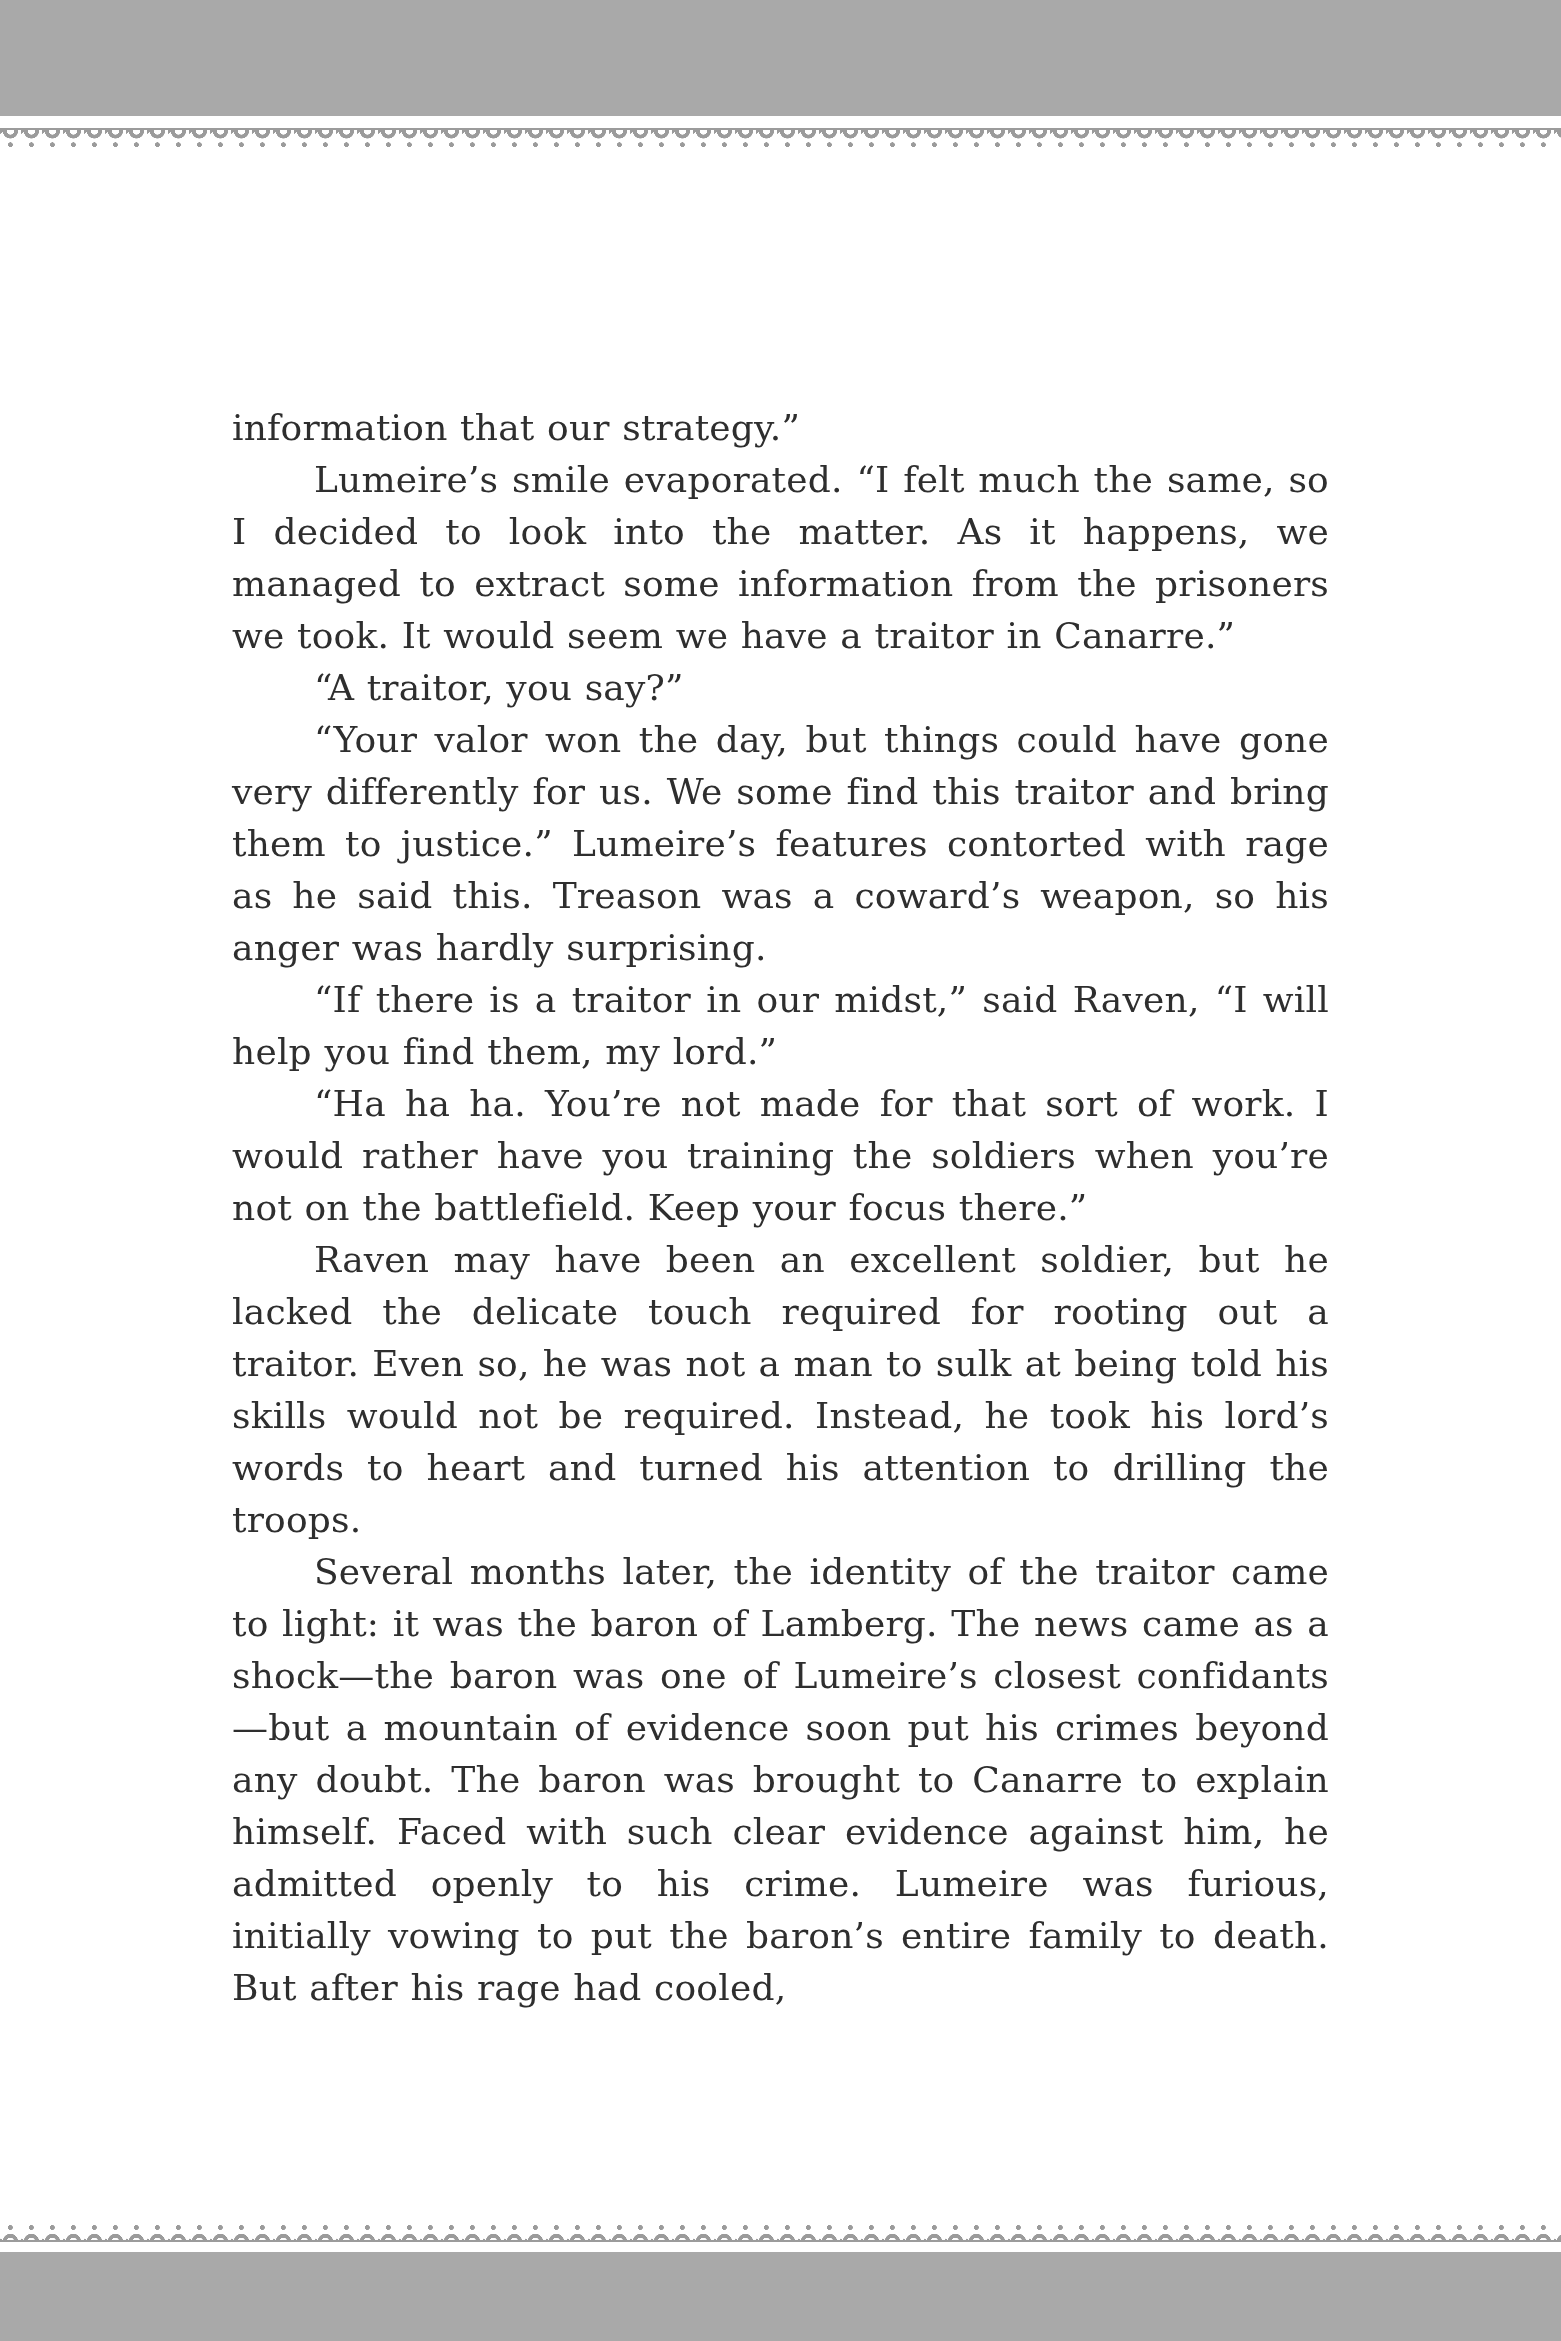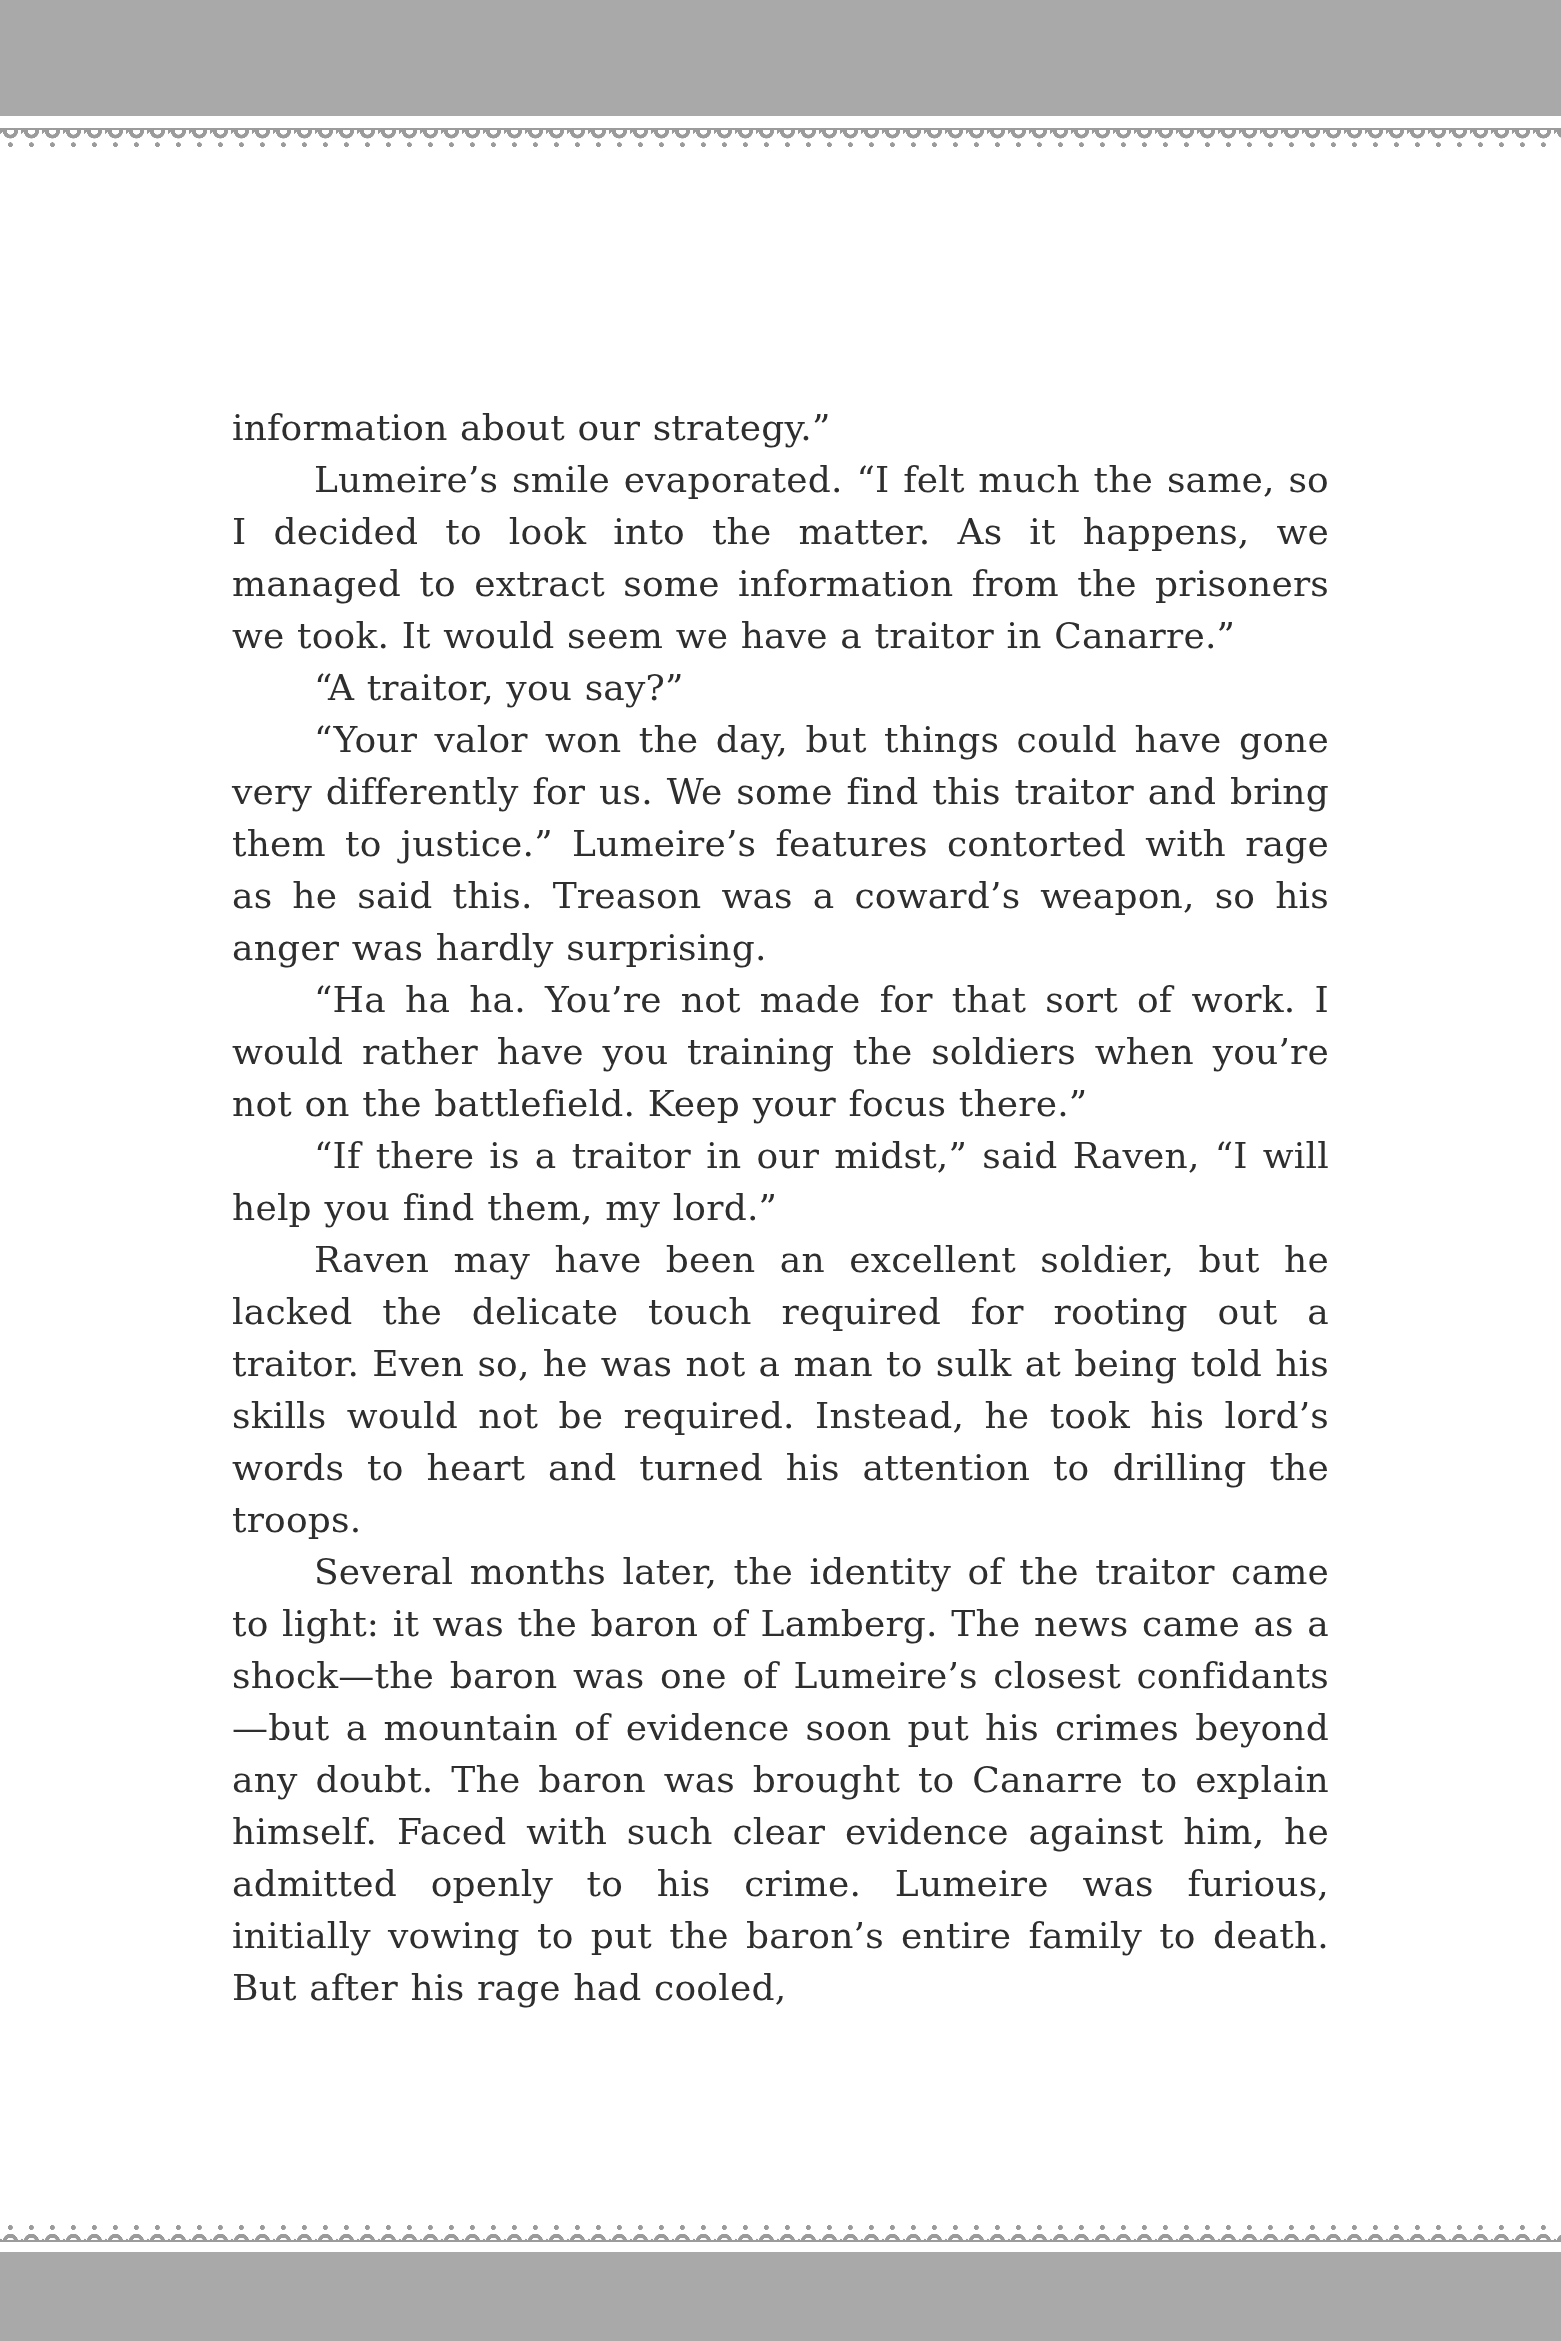--- a/index.html
+++ b/index.html
@@ -75,26 +75,26 @@
 </head>
 <body>
 
 <div class="screen">
 
   <div class="frame-band frame-top"></div>
 
   <div class="trim trim-top"></div>
 
   <div class="page-content">
-    <p>information about our strategy.”</p>
+    <p>information that our strategy.”</p>
     <p class="indented">Lumeire’s smile evaporated. “I felt much the same, so I decided to look into the matter. As it happens, we managed to extract some information from the prisoners we took. It would seem we have a traitor in Canarre.”</p>
     <p class="indented">“A traitor, you say?”</p>
     <p class="indented">“Your valor won the day, but things could have gone very differently for us. We some find this traitor and bring them to justice.” Lumeire’s features contorted with rage as he said this. Treason was a coward’s weapon, so his anger was hardly surprising.</p>
+    <p class="indented">“If there is a traitor in our midst,” said Raven, “I will help you find them, my lord.”</p>
     <p class="indented">“Ha ha ha. You’re not made for that sort of work. I would rather have you training the soldiers when you’re not on the battlefield. Keep your focus there.”</p>
-    <p class="indented">“If there is a traitor in our midst,” said Raven, “I will help you find them, my lord.”</p>
     <p class="indented">Raven may have been an excellent soldier, but he lacked the delicate touch required for rooting out a traitor. Even so, he was not a man to sulk at being told his skills would not be required. Instead, he took his lord’s words to heart and turned his attention to drilling the troops.</p>
     <p class="indented">Several months later, the identity of the traitor came to light: it was the baron of Lamberg. The news came as a shock—the baron was one of Lumeire’s closest confidants—but a mountain of evidence soon put his crimes beyond any doubt. The baron was brought to Canarre to explain himself. Faced with such clear evidence against him, he admitted openly to his crime. Lumeire was furious, initially vowing to put the baron’s entire family to death. But after his rage had cooled,</p>
   </div>
 
   <div class="trim trim-bottom"></div>
 
   <div class="frame-band frame-bottom"></div>
 
 </div>
 

